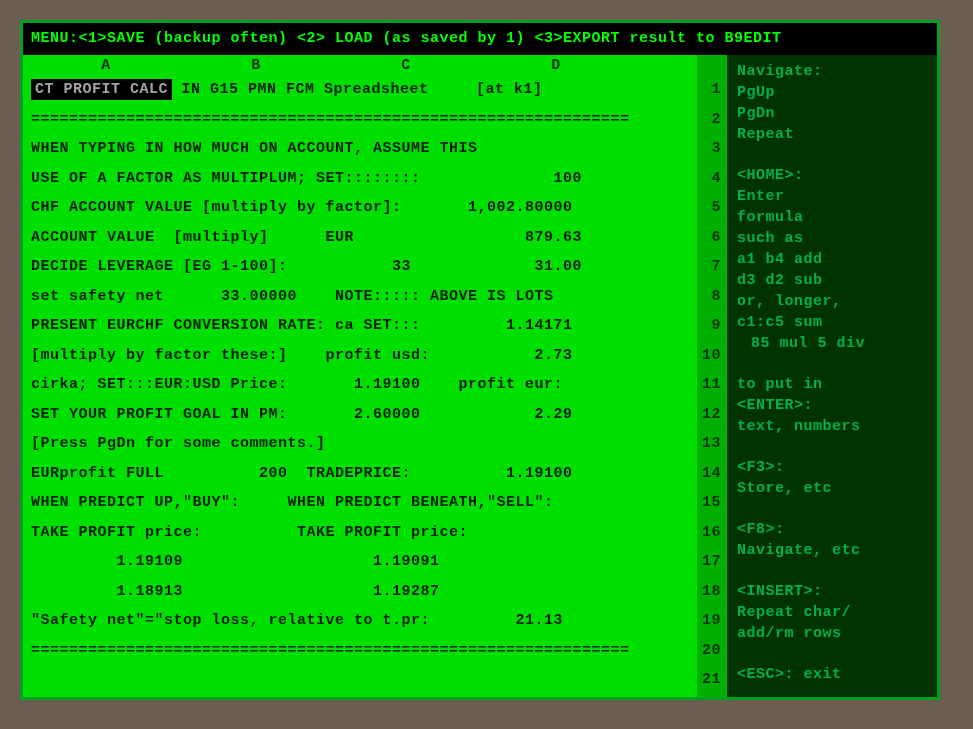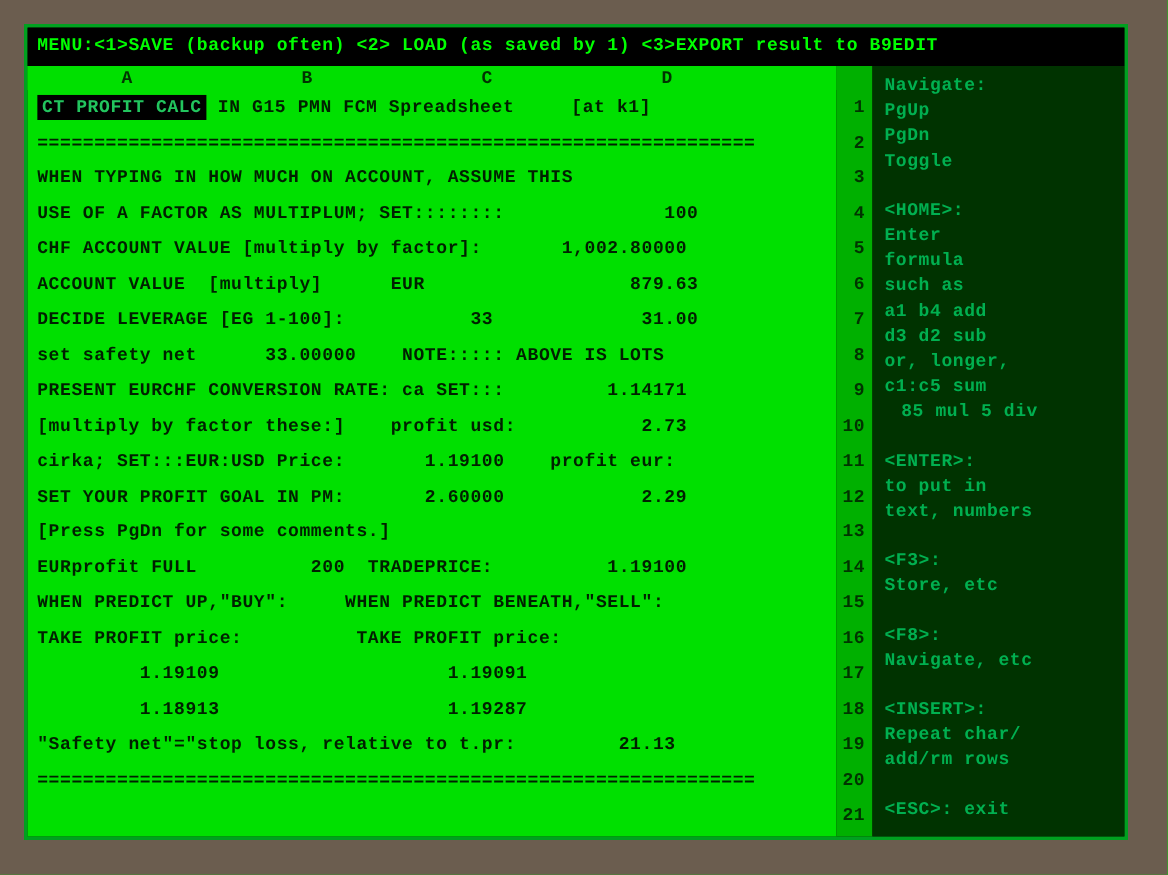--- a/index.html
+++ b/index.html
@@ -67,21 +67,21 @@
     padding: 0 8px;
     color: #002000;
   }
   .row .content {
     flex: 1;
     white-space: pre;
     overflow: hidden;
   }
   .cursor-cell {
     background: #000;
-    color: #22c55e;
+    color: #a3a3a3;
     padding: 2px 4px;
     display:inline-block;
   }
   .row-num-strip {
     width: 30px;
     background: #00b000;
     color: #003300;
     display:flex;
     flex-direction:column;
   }
@@ -219,39 +219,39 @@
         <div class="rn">20</div>
         <div class="rn">21</div>
       </div>
 
     <div class="help-panel">
       <div class="two-col">
         <div>
           <div class="hl">Navigate:</div>
           <div class="hl">PgUp</div>
           <div class="hl">PgDn</div>
-          <div class="hl">Toggle</div>
+          <div class="hl">Repeat</div>
         </div>
       </div>
 
       <div class="section">
         <div class="hl">&lt;HOME&gt;:</div>
         <div class="hl">Enter</div>
         <div class="hl">formula</div>
         <div class="hl">such as</div>
         <div class="hl">a1 b4 add</div>
         <div class="hl">d3 d2 sub</div>
         <div class="hl">or, longer,</div>
         <div class="hl">c1:c5 sum</div>
         <div class="hl indent">85 mul 5 div</div>
       </div>
 
       <div class="section">
+        <div class="hl">to put in</div>
         <div class="hl">&lt;ENTER&gt;:</div>
-        <div class="hl">to put in</div>
         <div class="hl">text, numbers</div>
       </div>
 
       <div class="section">
         <div class="hl">&lt;F3&gt;:</div>
         <div class="hl">Store, etc</div>
       </div>
 
       <div class="section">
         <div class="hl">&lt;F8&gt;:</div>

